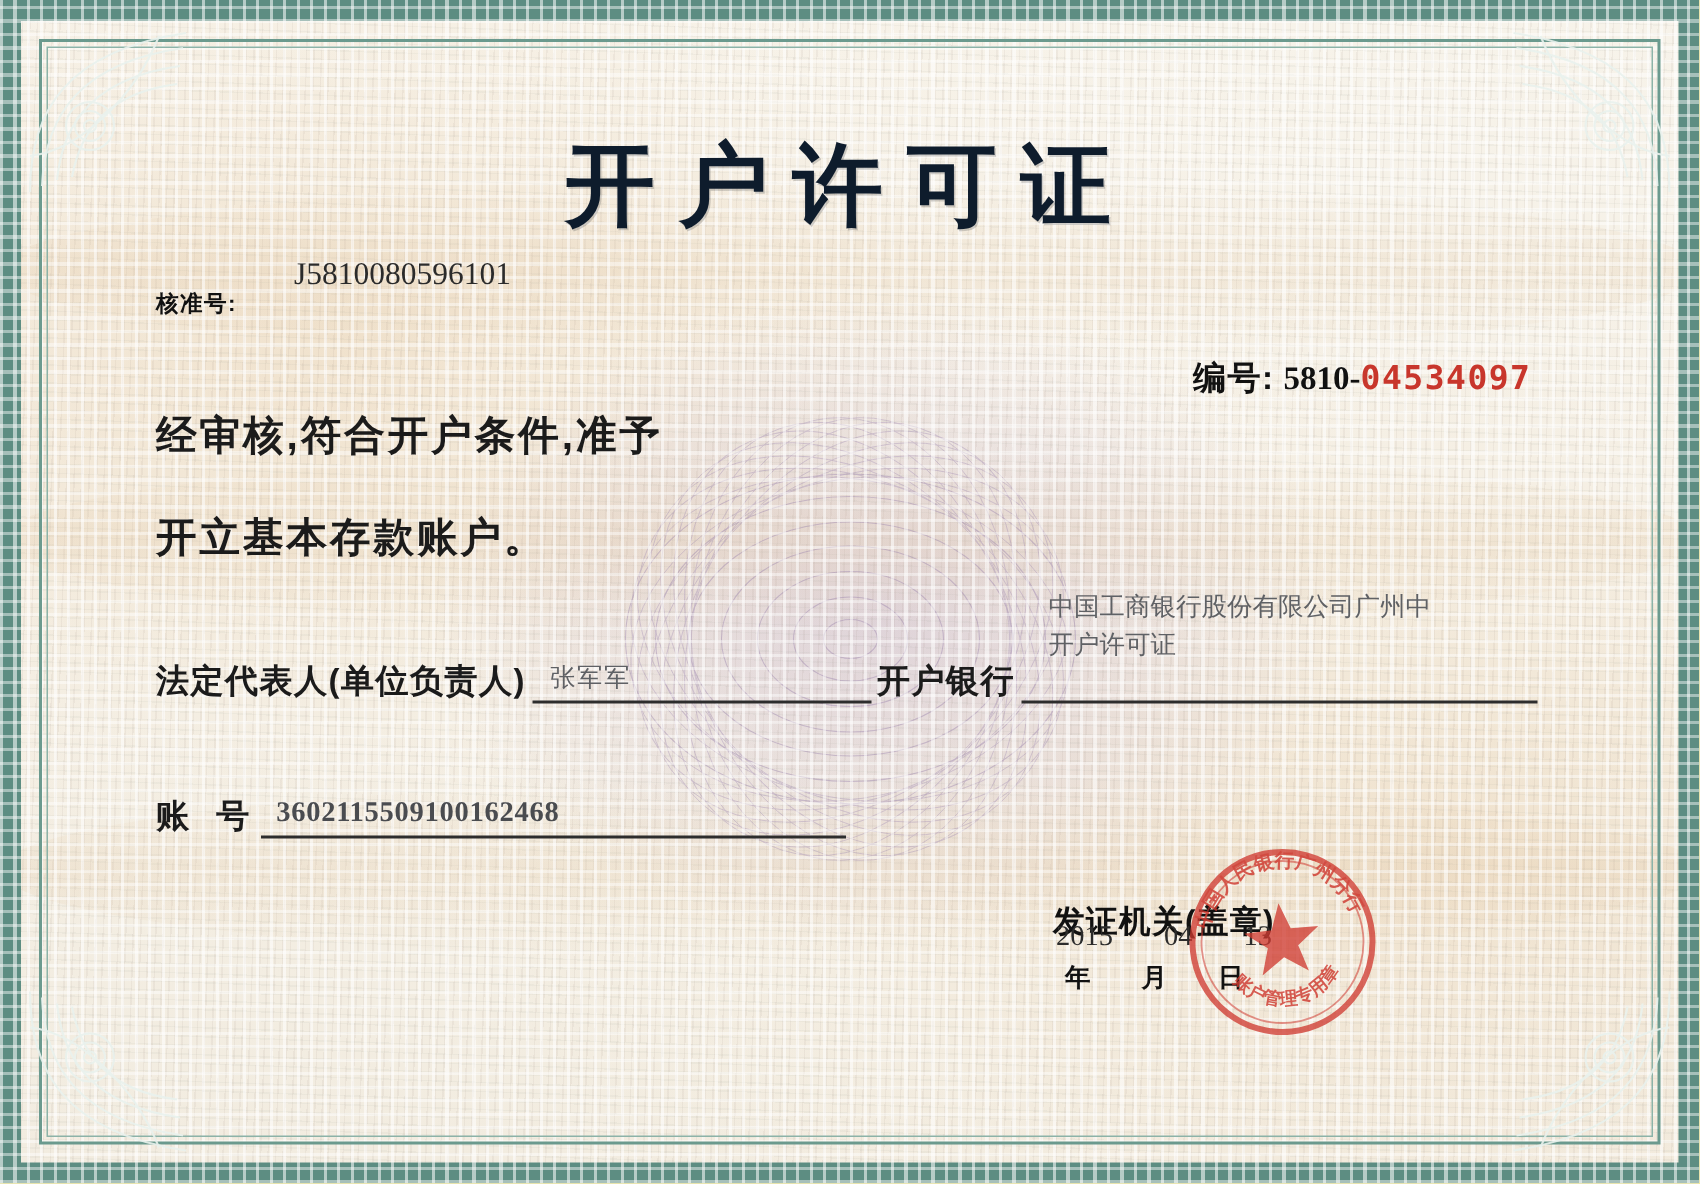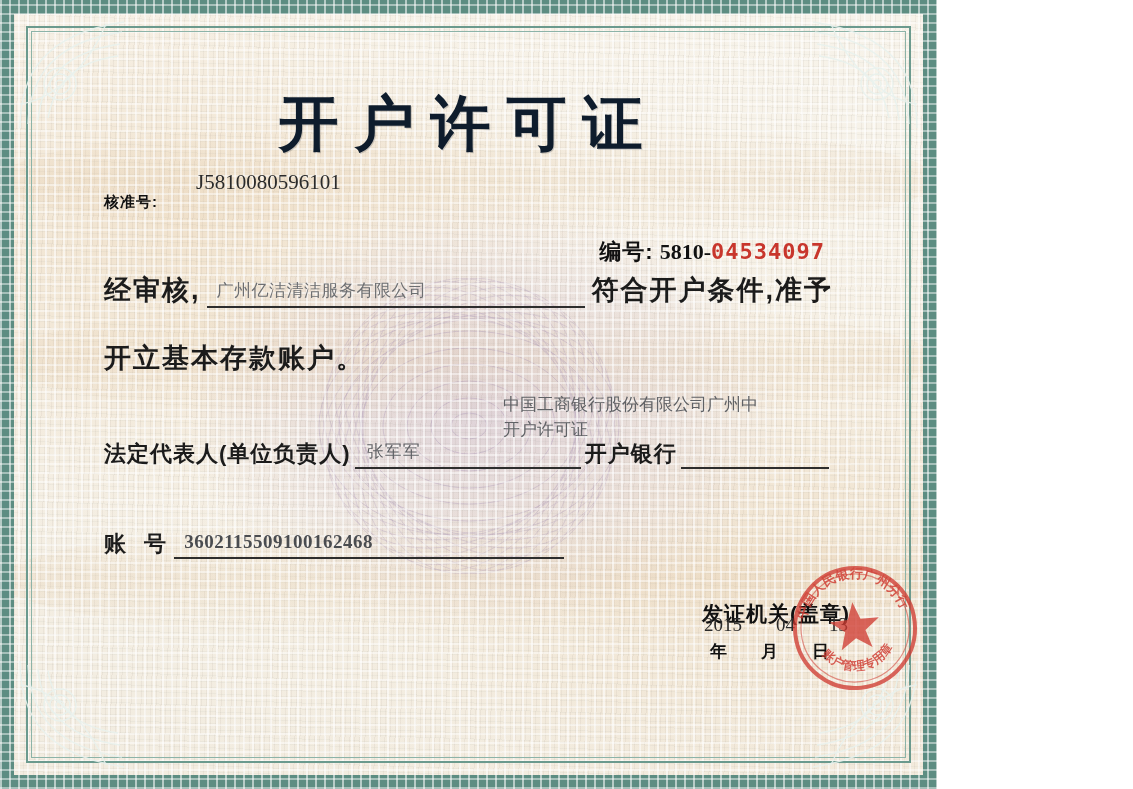--- a/index.html
+++ b/index.html
@@ -6,21 +6,21 @@
     margin: 0;
     padding: 0;
     background: #ffffff;
   }
   body {
     font-family: "Liberation Sans", sans-serif;
   }
 
   #certificate {
     position: relative;
-    width: 937px;
+    width: 1133px;
     height: 789px;
     overflow: hidden;
     background: #fde047;
   }
 
   
   .paper {
     position: absolute;
     inset: 0;
     background:
@@ -424,23 +424,20 @@
     <div class="approval-no-value">J5810080596101</div>
     <div class="approval-no-label">核准号:</div>
 
     <div class="serial">
       <span class="label">编号:</span>
       <span class="prefix">5810-</span><span class="red">04534097</span>
     </div>
 
     <div class="line1">
       <span class="lead">经审核,</span>
-      <span class="blank">
-        <span class="filled">广州亿洁清洁服务有限公司</span>
-      </span>
       <span class="tail">符合开户条件,准予</span>
     </div>
 
     <div class="line2">开立基本存款账户。</div>
 
     <div class="bank-text-upper">
       <span>中国工商银行股份有限公司广州中</span><br>
       <span>开户许可证</span>
     </div>
 

